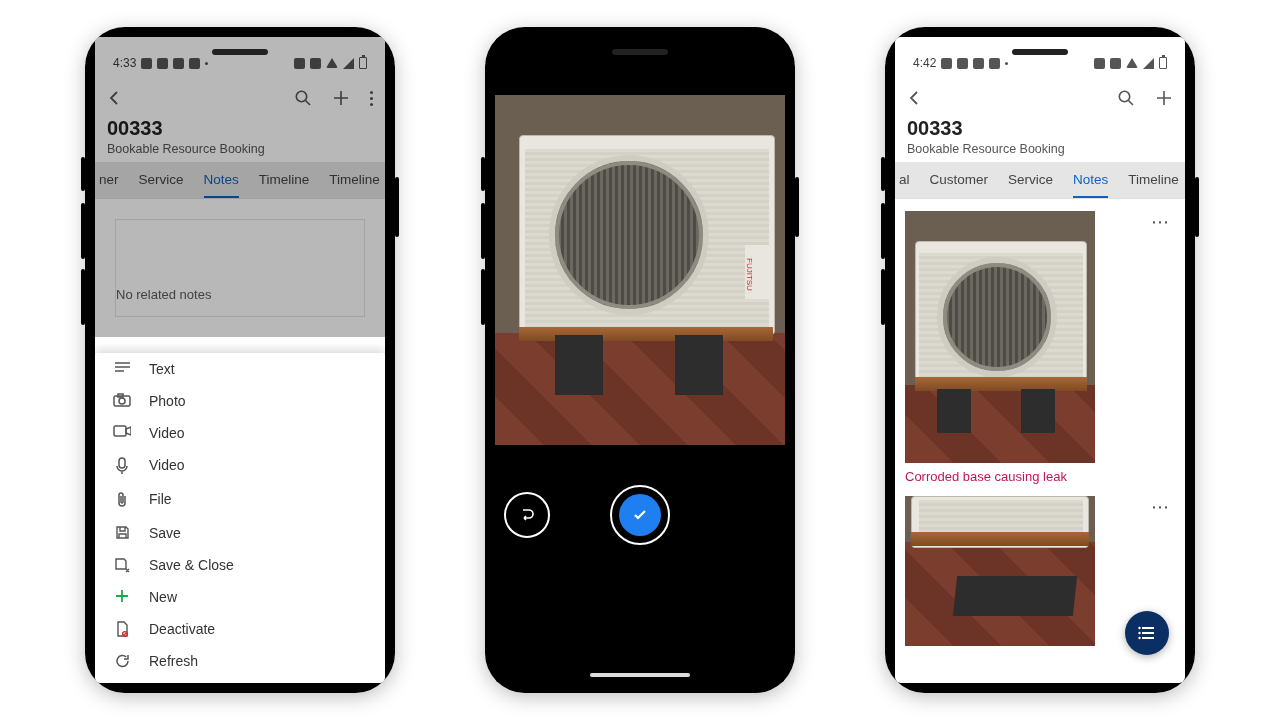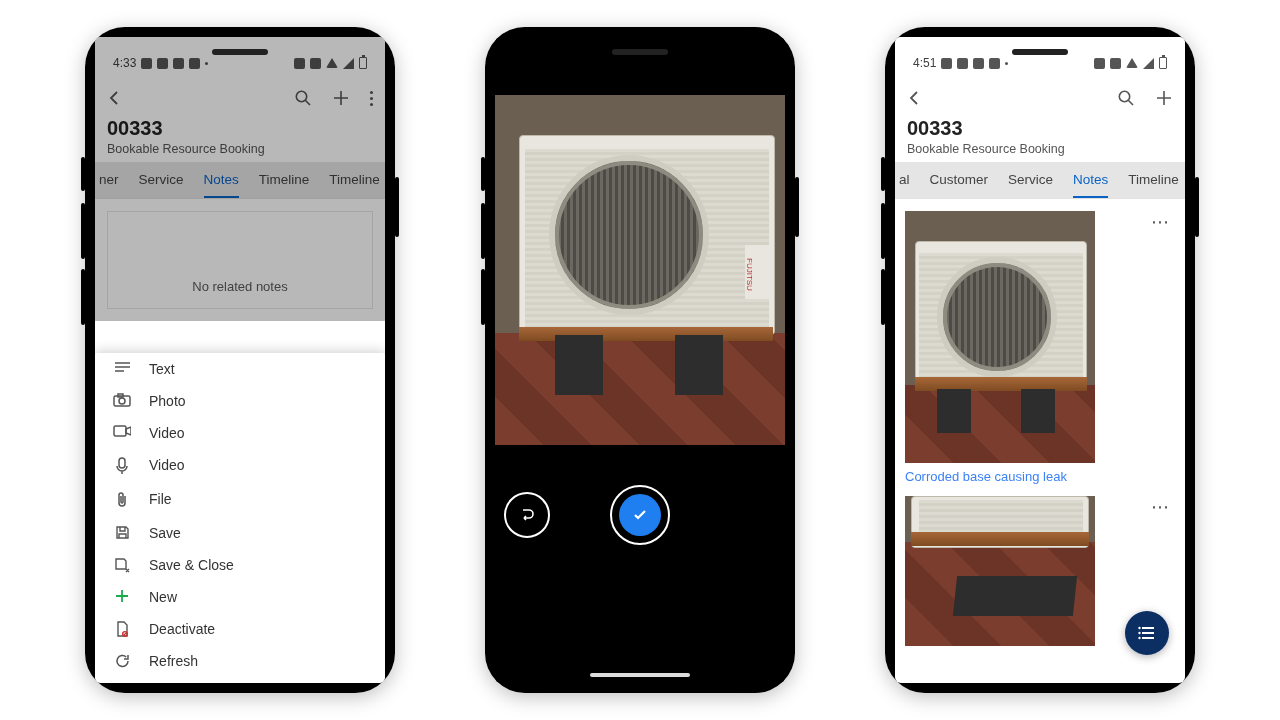--- a/index.html
+++ b/index.html
@@ -150,21 +150,21 @@
   .thumb-ac .rustband{left:10px;right:8px;bottom:72px;}
   .thumb-ac .tile-floor{height:78px;}
   .thumb-ac .foot1{left:32px;bottom:30px;width:34px;height:44px;}
   .thumb-ac .foot2{left:116px;bottom:30px;width:34px;height:44px;}
   .thumb-ac.small .ac-body{top:0;bottom:auto;height:52px;left:6px;right:6px;}
   .thumb-ac.small .ac-slats{top:4px;height:44px;}
   .thumb-ac.small .tile-floor{height:104px;}
   .thumb-ac.small .beam{position:absolute;left:50px;bottom:30px;width:120px;height:40px;background:#2d2d2d;transform:skewX(-6deg);}
   .thumb-ac.small .rustband{bottom:100px;left:6px;right:6px;}
   .dots3 { letter-spacing:2px; color:#555; font-size:18px; line-height:10px; padding:6px 4px 0 0;}
-  .caption { font-size:13px; color:#3b82f6; margin:6px 10px 0 10px;}
+  .caption { font-size:13px; color:#be185d; margin:6px 10px 0 10px;}
   .fab {
     position:absolute; right:16px; bottom:28px;
     width:44px;height:44px;border-radius:50%;
     background:#0b2e63; color:#fff;
     display:flex;align-items:center;justify-content:center;
     font-size:18px;
     box-shadow:0 2px 8px rgba(0,0,0,.3);
   }
 
   
@@ -228,21 +228,21 @@
         <div class="title-lg">00333</div>
         <div class="subtitle">Bookable Resource Booking</div>
       </div>
       <div class="tabs">
         <div class="tab clipl">ner</div>
         <div class="tab">Service</div>
         <div class="tab active">Notes</div>
         <div class="tab">Timeline</div>
         <div class="tab">Timeline</div>
       </div>
-      <div style="height:98px; margin:12px; border:1px solid #e4e4e4; display:flex;align-items:flex-end;justify-content:center; font-size:13px; color:#5a5a5a; padding-bottom:14px;">
+      <div style="height:98px; margin:20px; border:1px solid #e4e4e4; display:flex;align-items:flex-end;font-size:13px; color:#5a5a5a; padding-bottom:14px;">
         <span>No related notes</span>
       </div>
       <div class="dimmed-overlay"></div>
     </div>
 
     <div class="sheet">
       <div class="row">
         <span class="ico">
             <svg width="17" height="14">
               <path d="M1 2h15M1 6h15M1 10h9" stroke="#555" stroke-width="1.6"></path>
@@ -370,21 +370,21 @@
 </div>
 
 <div class="phone">
   <div class="bump-r"></div>
     <div class="bump-l1"></div>
     <div class="bump-l2"></div>
     <div class="bump-l3"></div>
   <div class="screen">
     <div class="statusbar">
       <div class="icons">
-        <span>4:51</span>
+        <span>4:42</span>
         <span class="sb-ico"></span>
           <span class="sb-ico"></span>
           <span class="sb-ico"></span>
           <span class="sb-ico"></span>
           <span class="sb-dot"></span>
       </div>
       <div class="icons">
         <span class="sb-ico"></span>
           <span class="sb-ico"></span>
           <span class="sb-wifi"></span>

